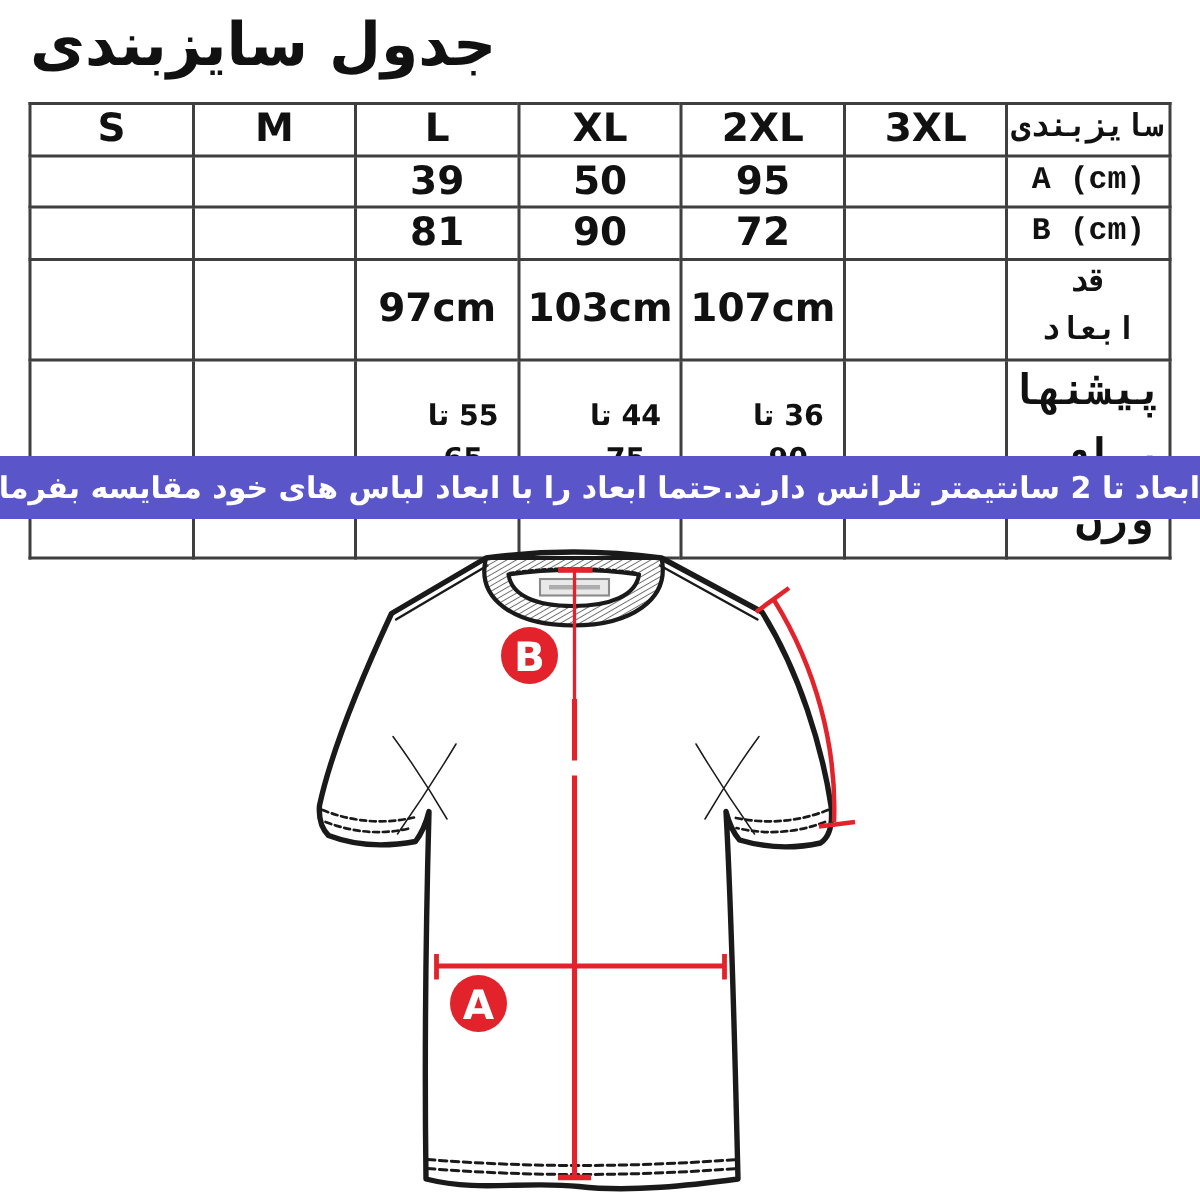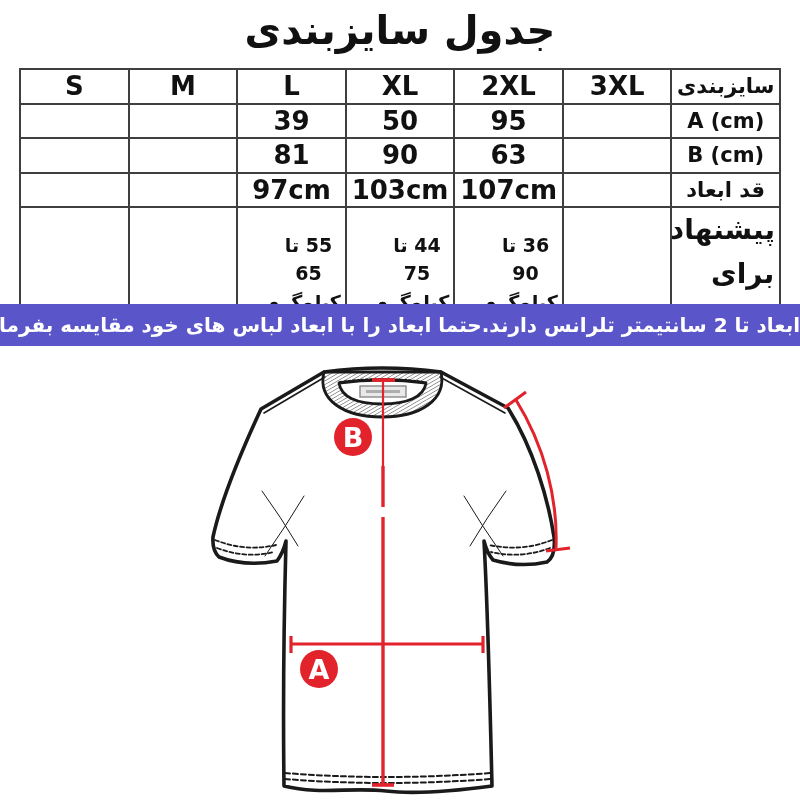--- a/index.html
+++ b/index.html
@@ -4,36 +4,36 @@
 <style>
   html,body{margin:0;padding:0;}
   body{
     width:800px;height:800px;position:relative;overflow:hidden;
     background:var(--color-background,#fff);
     font-family:"DejaVu Sans",sans-serif;
     color:var(--color-ink,#1a1a1a);
   }
   .page-title{
     position:absolute;top:4px;right:20px;left:20px;
-    direction:rtl;text-align:center;
+    direction:rtl;text-align:left;
     font-size:40px;font-weight:bold;line-height:52px;
     color:#111;
   }
   .size-table{
     position:absolute;top:68px;left:19px;width:762px;
     border-collapse:collapse;table-layout:fixed;
     direction:rtl;
   }
   .size-table th,.size-table td{
     border:2px solid var(--color-table_border,#3f3f3f);
     text-align:center;vertical-align:middle;
     font-weight:bold;font-size:26px;color:#111;
     padding:0 4px;overflow:hidden;
   }
-  .size-table .col-label{font-size:21px;line-height:1.55;}
+  .size-table .col-label{font-size:21px;line-height:1.55;font-family:Liberation Mono, monospace;}
   .r-head{height:31px}
   .r-a{height:31px}
   .r-b{height:33px}
   .r-pants{height:33px}
   .r-weight{height:74px}
   .r-weight td{font-size:19px;line-height:1.5;padding-left:38px;}
   .r-weight td.col-label{font-size:28px;}
   .tolerance-banner{
     position:absolute;top:304px;left:0;width:800px;height:42px;
     background:var(--color-banner,#5a55c8);
@@ -72,21 +72,21 @@
     <td></td>
     <td>95</td>
     <td>50</td>
     <td>39</td>
     <td></td>
     <td></td>
   </tr>
   <tr class="r-b">
     <td class="col-label">B (cm)</td>
     <td></td>
-    <td>63</td>
+    <td>72</td>
     <td>90</td>
     <td>81</td>
     <td></td>
     <td></td>
   </tr>
   <tr class="r-pants">
     <td class="col-label">قد ابعاد</td>
     <td></td>
     <td>107cm</td>
     <td>103cm</td>

